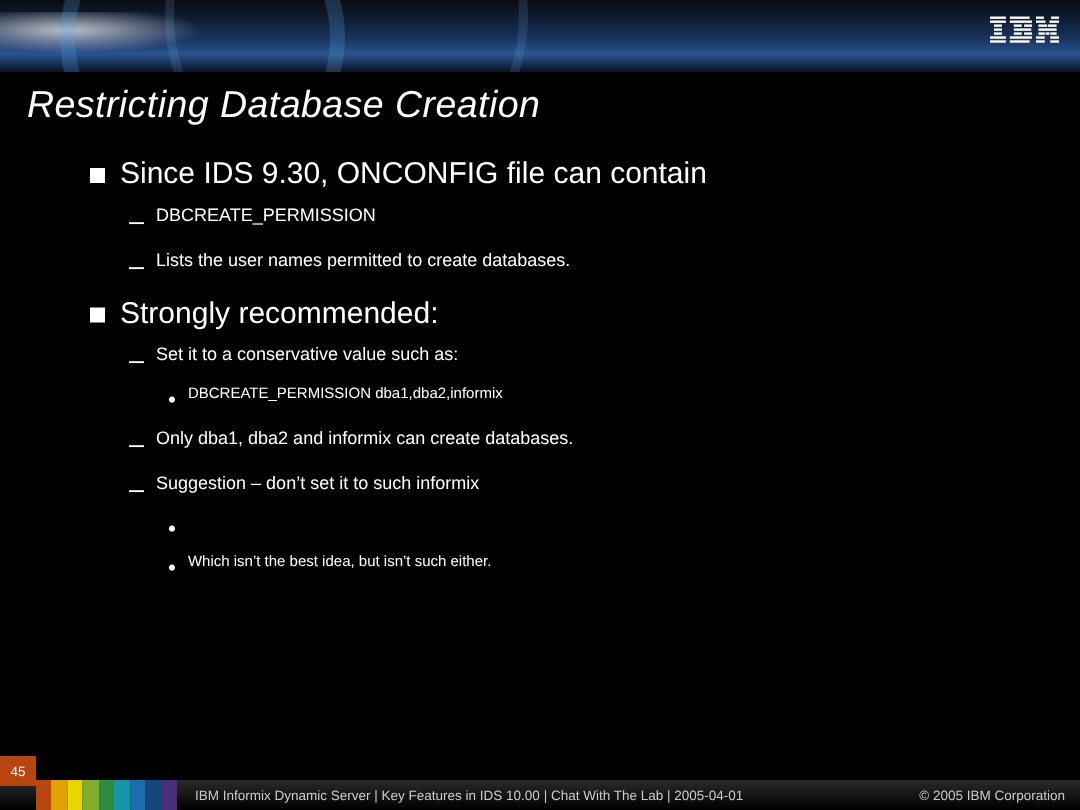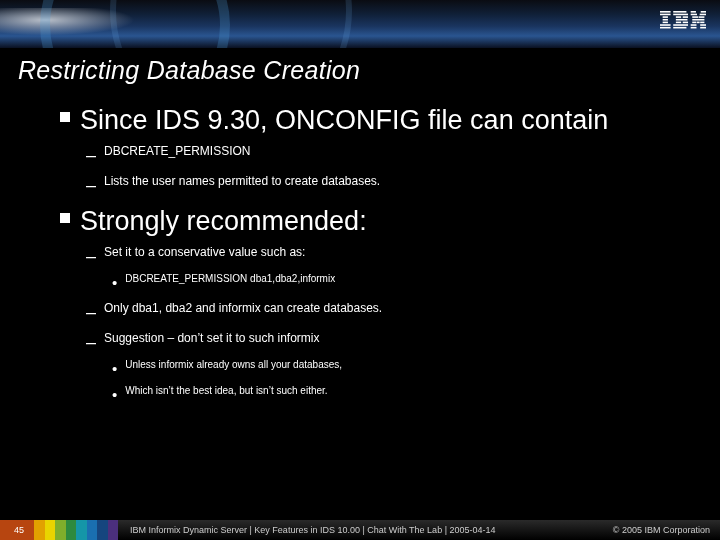--- a/index.html
+++ b/index.html
@@ -7,29 +7,29 @@
   .banner{position:relative;height:48px;background:linear-gradient(180deg,#0a0c12 0%,#102038 30%,#1a3560 55%,#2a5590 75%,#0a1020 100%);overflow:hidden}
   .banner .swoosh{position:absolute;left:40px;top:-70px;width:170px;height:170px;border:10px solid rgba(80,160,220,.25);border-radius:50%}
   .banner .swoosh2{position:absolute;left:110px;top:-110px;width:230px;height:230px;border:6px solid rgba(120,190,250,.15);border-radius:50%}
   .banner .hl{position:absolute;left:0;top:8px;width:150px;height:30px;background:radial-gradient(ellipse at 30% 40%,rgba(255,255,255,.7),rgba(255,255,255,0) 60%)}
   .ibm{position:absolute;right:14px;top:10px}
   .ibm svg{width:46px;height:20px}
   .title{font-weight:normal;font-style:italic;font-size:25px;color:#fff;padding:8px 0 10px 18px;letter-spacing:.3px}
   .content{padding:0 0 0 60px;font-size:18px}
   .b1{display:flex;margin:10px 0 6px}
   .b1 .m{width:10px;height:10px;background:#fff;margin:7px 10px 0 0;flex:0 0 auto}
-  .b1 .t{font-size:27px}
+  .b1 .t{font-size:20px}
   .b2{display:flex;margin:8px 0 6px 26px}
   .b2 .m{color:#fff;margin-right:8px;font-size:18px;line-height:22px}
   .b2 .t{font-size:12px}
   .b3{display:flex;margin:6px 0 6px 52px}
   .b3 .m{color:#fff;margin-right:8px;font-size:15px;line-height:20px}
   .b3 .t{font-size:10px}
   .footer{position:absolute;left:0;right:0;bottom:0;height:20px;background:linear-gradient(180deg,#2a2a2a,#000);font-size:9px;color:#ccc}
-  .pagebox{position:absolute;left:0;bottom:0;width:24px;height:20px;background:#b74510;color:#fff;text-align:right;line-height:20px;font-size:9px}
+  .pagebox{position:absolute;left:0;bottom:16px;width:24px;height:20px;background:#b74510;color:#fff;text-align:center;line-height:20px;font-size:9px}
   .rainbow{position:absolute;left:24px;bottom:0;height:20px;width:94px;display:flex}
   .rainbow span{flex:1}
   .ftxt{position:absolute;left:130px;bottom:0;line-height:20px}
   .copy{position:absolute;right:10px;bottom:0;line-height:20px}
 </style>
 </head>
 <body>
 
 <div class="slide">
   <div class="banner">
@@ -105,37 +105,36 @@
     <div class="b2">
         <span class="m">–</span>
         <span class="t">Only dba1, dba2 and informix can create databases.</span>
       </div>
     <div class="b2">
         <span class="m">–</span>
         <span class="t">Suggestion – don’t set it to such informix</span>
       </div>
     <div class="b3">
         <span class="m">•</span>
-        <span class="t">Unless informix already owns all your databases,</span>
       </div>
     <div class="b3">
         <span class="m">•</span>
         <span class="t">Which isn’t the best idea, but isn’t such either.</span>
       </div>
   </div>
 
   <div class="footer">
     <div class="pagebox">45</div>
     <div class="rainbow" id="rainbow">
         <span style="background: rgb(183, 69, 16);"></span>
         <span style="background: rgb(226, 161, 0);"></span>
         <span style="background: rgb(233, 212, 0);"></span>
         <span style="background: rgb(127, 174, 43);"></span>
         <span style="background: rgb(45, 138, 62);"></span>
         <span style="background: rgb(21, 150, 168);"></span>
         <span style="background: rgb(26, 111, 176);"></span>
         <span style="background: rgb(22, 69, 126);"></span>
         <span style="background: rgb(75, 47, 125);"></span>
       </div>
-    <div class="ftxt">IBM Informix Dynamic Server | Key Features in IDS 10.00 | Chat With The Lab | 2005-04-14</div>
+    <div class="ftxt">IBM Informix Dynamic Server | Key Features in IDS 10.00 | Chat With The Lab | 2005-04-01</div>
     <div class="copy">© 2005 IBM Corporation</div>
   </div>
 </div>
 
 </body></html>

